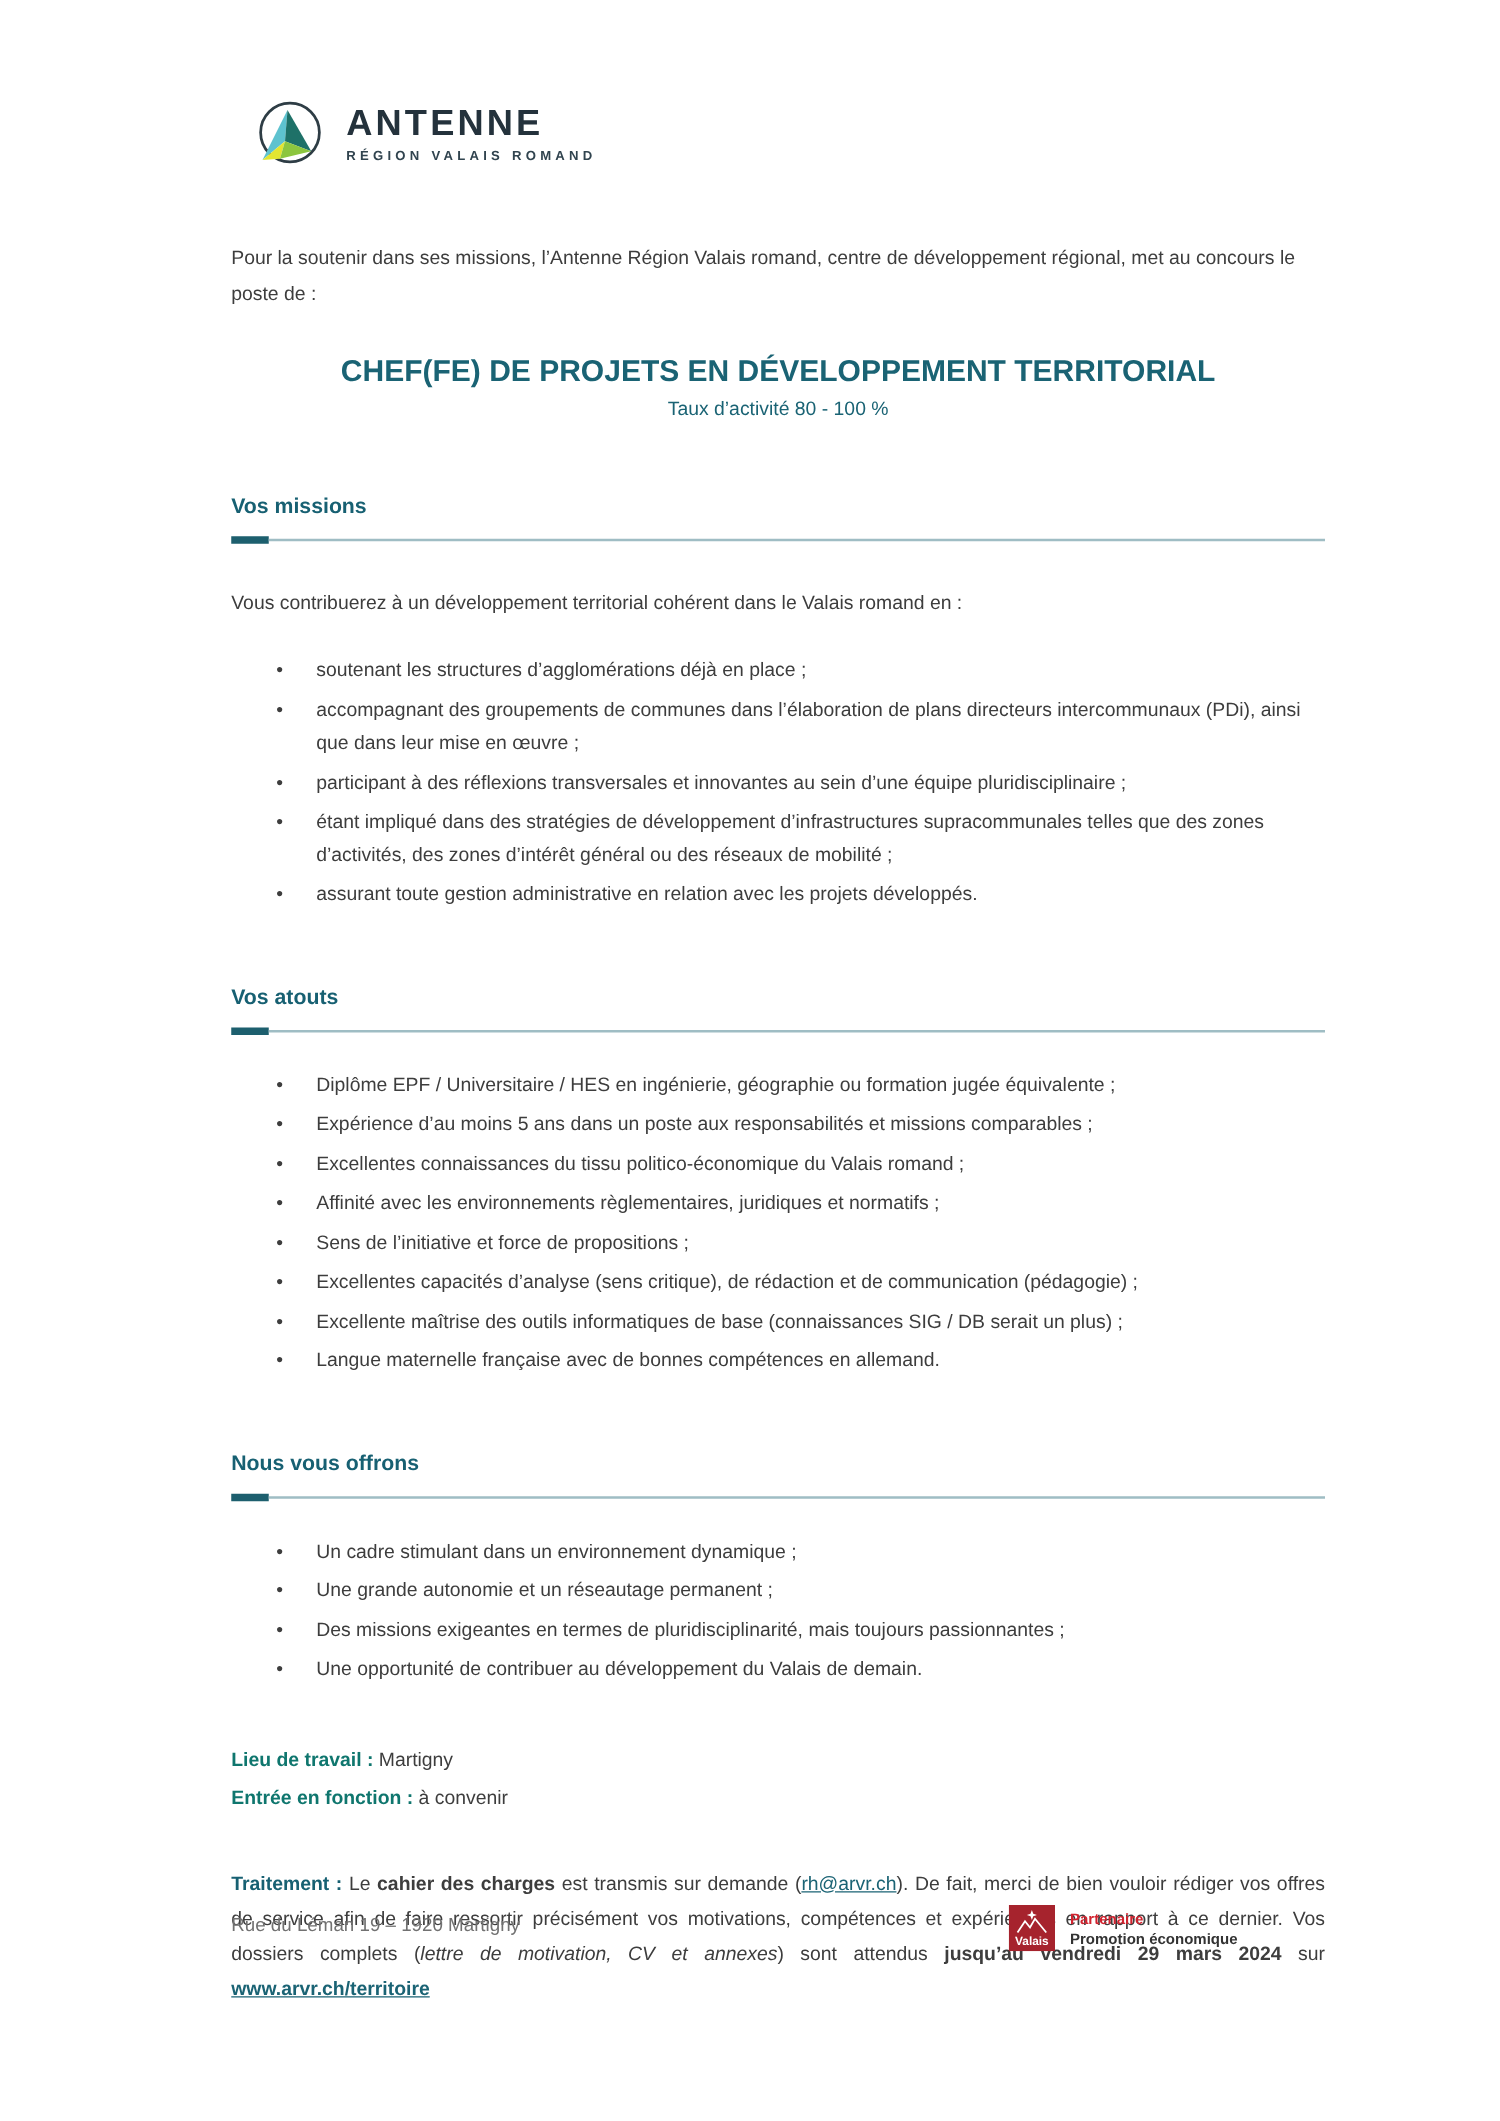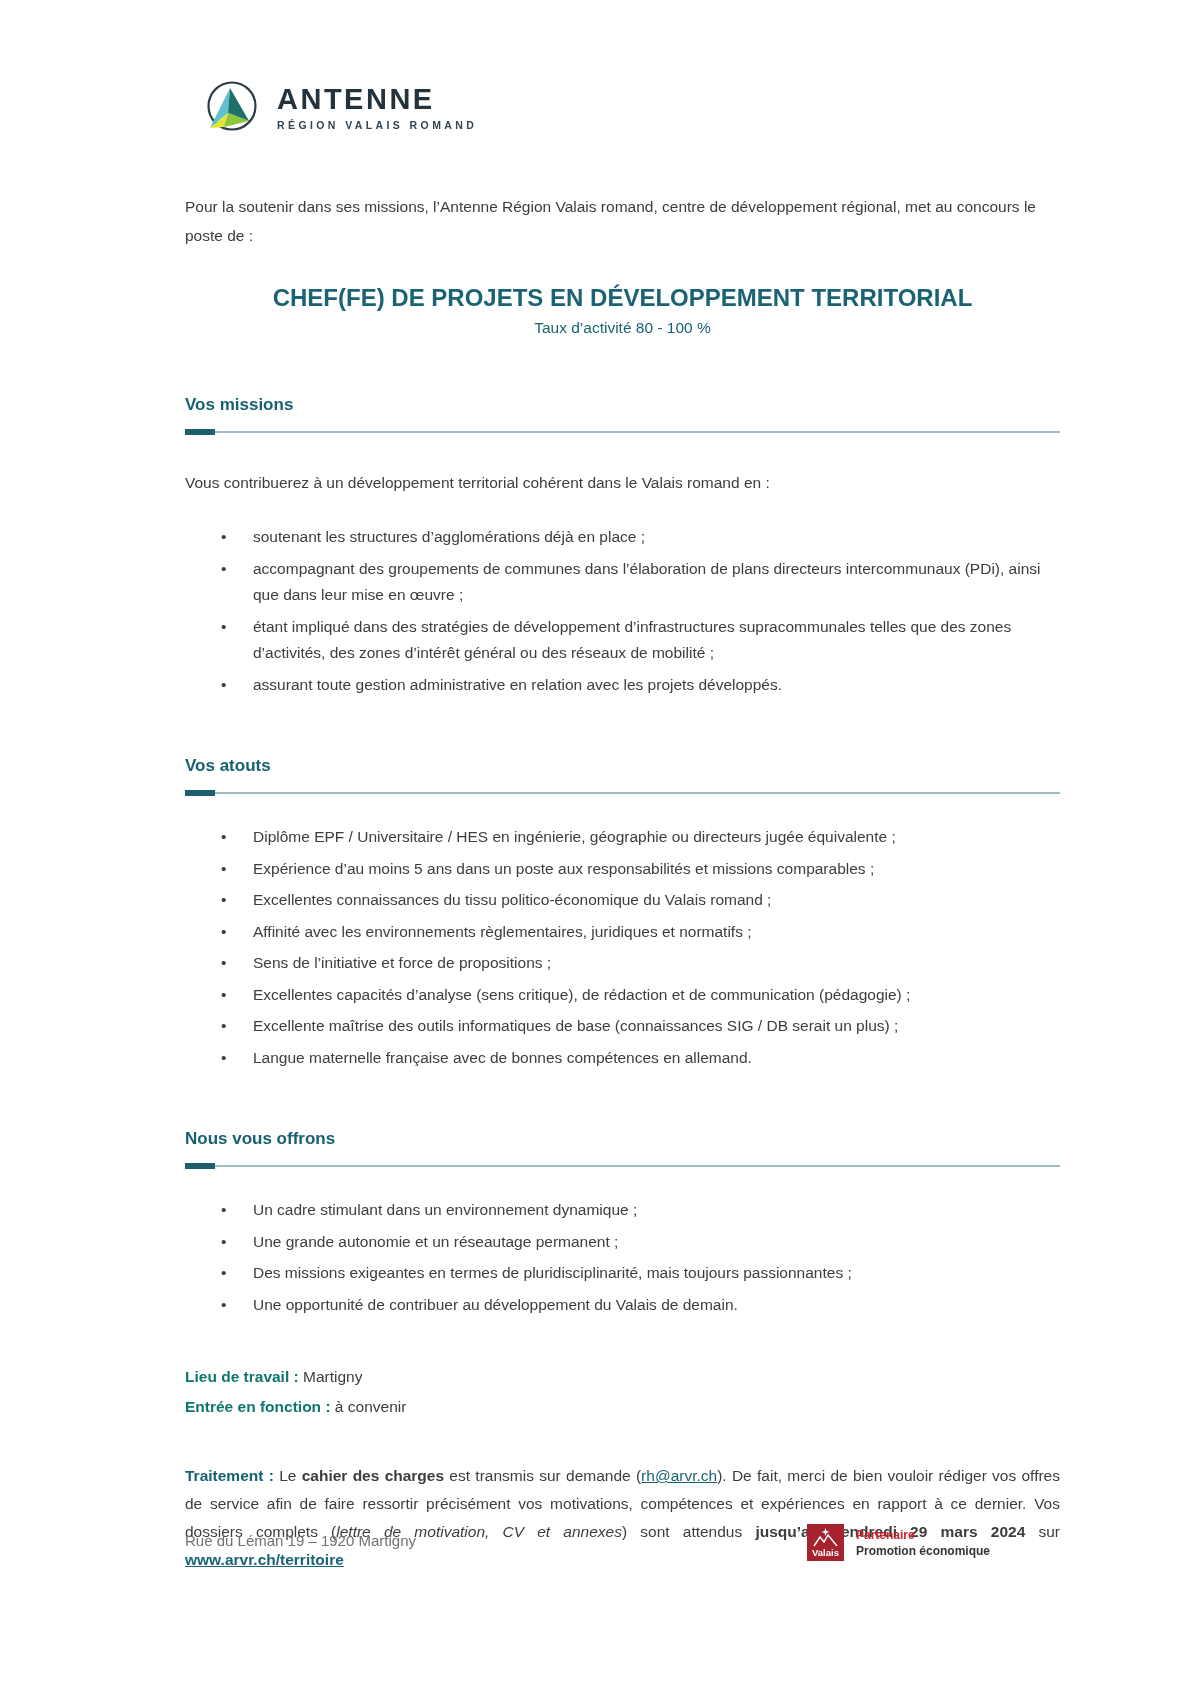--- a/index.html
+++ b/index.html
@@ -103,34 +103,35 @@
       <span class="dash"></span>
       <span class="line"></span>
     </div>
   <p class="lead">Vous contribuerez à un développement territorial cohérent dans le Valais romand en :</p>
   <ul class="bullets">
 
       <li><span class="bullet"></span><span>soutenant les structures d’agglomérations déjà en place ;</span></li>
 
       <li><span class="bullet"></span><span>accompagnant des groupements de communes dans l’élaboration de plans directeurs intercommunaux (PDi), ainsi que dans leur mise en œuvre ;</span></li>
 
+      <li><span class="bullet"></span><span>participant à des réflexions transversales et innovantes au sein d’une équipe pluridisciplinaire ;</span></li>
 
       <li><span class="bullet"></span><span>étant impliqué dans des stratégies de développement d’infrastructures supracommunales telles que des zones d’activités, des zones d’intérêt général ou des réseaux de mobilité ;</span></li>
 
       <li><span class="bullet"></span><span>assurant toute gestion administrative en relation avec les projets développés.</span></li>
     </ul>
 
   <h2 class="section-heading">Vos atouts</h2>
   <div class="section-rule">
       <span class="dash"></span>
       <span class="line"></span>
     </div>
   <ul class="bullets">
 
-      <li><span class="bullet"></span><span>Diplôme EPF / Universitaire / HES en ingénierie, géographie ou directeurs jugée équivalente ;</span></li>
+      <li><span class="bullet"></span><span>Diplôme EPF / Universitaire / HES en ingénierie, géographie ou formation jugée équivalente ;</span></li>
 
       <li><span class="bullet"></span><span>Expérience d’au moins 5 ans dans un poste aux responsabilités et missions comparables ;</span></li>
 
       <li><span class="bullet"></span><span>Excellentes connaissances du tissu politico-économique du Valais romand ;</span></li>
 
       <li><span class="bullet"></span><span>Affinité avec les environnements règlementaires, juridiques et normatifs ;</span></li>
 
 
       <li><span class="bullet"></span><span>Sens de l’initiative et force de propositions ;</span></li>
 

